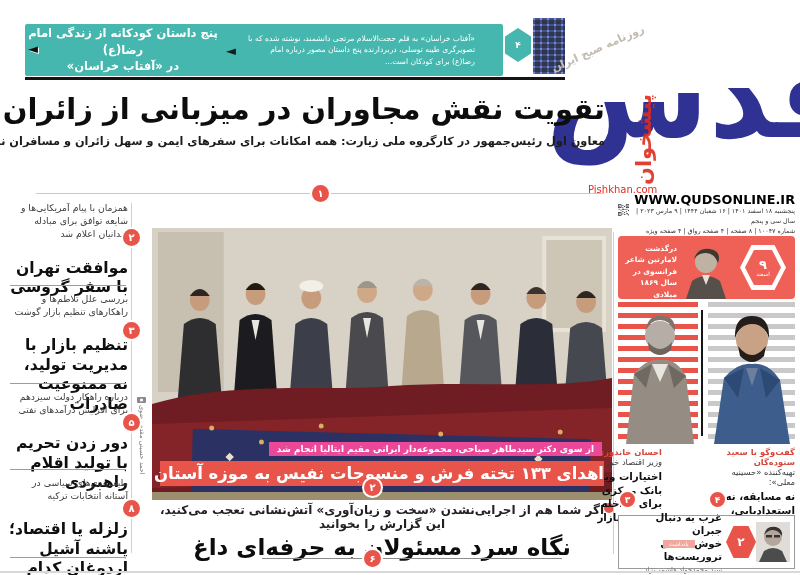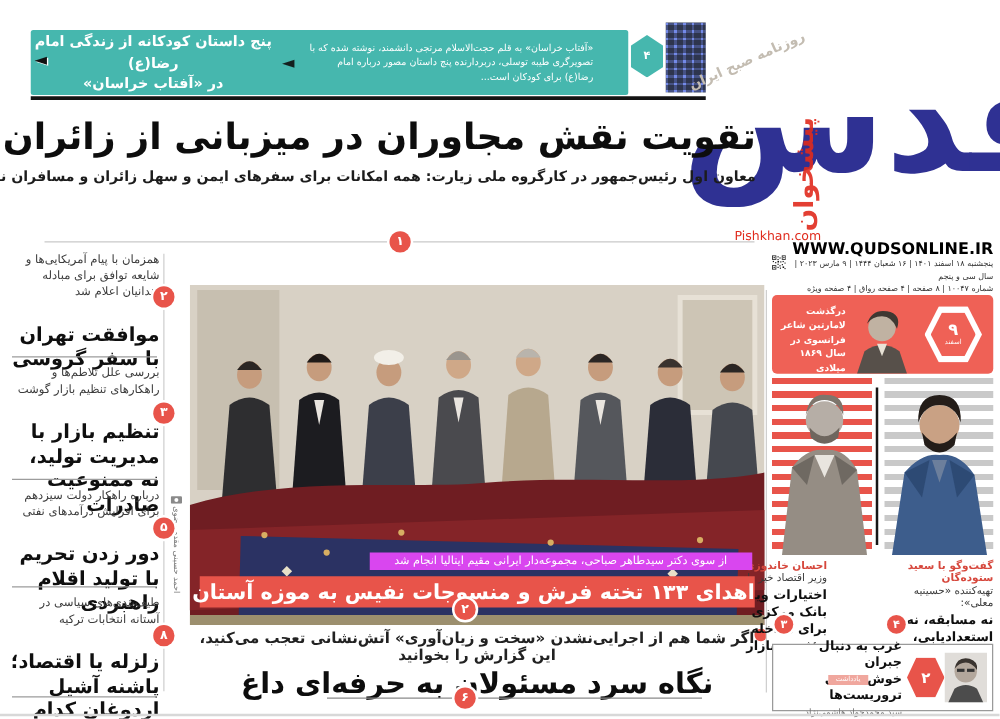--- a/index.html
+++ b/index.html
@@ -40,22 +40,22 @@
         left:632px;top:185px;}
   .wm-site{position:absolute;left:588px;top:184px;color:#e02b1d;font-size:10px;z-index:9;direction:ltr;}
   
   .lcol-item{position:absolute;left:6px;width:122px;text-align:right;}
   .lcol-kicker{font-size:9.3px;line-height:1.42;color:#3c3c3c;}
   .lcol-title{font-size:15.5px;line-height:1.26;font-weight:bold;color:#0f0f0f;margin-top:18px;}
   .lsep{position:absolute;left:10px;width:116px;height:1px;background:#9c9c9c;}
   .vline{position:absolute;width:1px;background:#cfcfcf;}
   
   .photo{position:absolute;left:152px;top:228px;width:460px;height:272px;overflow:hidden;}
-  .strap{position:absolute;right:10px;bottom:44px;background:#d946ef;color:#fff;font-size:9px;font-weight:normal;
-         padding:2px 20px;z-index:3;}
+  .strap{position:absolute;right:10px;bottom:44px;background:#ec4899;color:#fff;font-size:9px;font-weight:bold;
+         padding:2px 8px;z-index:3;}
   .photobar{position:absolute;left:8px;right:8px;bottom:14px;background:#e8544a;color:#fff;text-align:center;
             font-size:16.5px;font-weight:bold;padding:3px 0;white-space:nowrap;z-index:3;}
   .credit{position:absolute;left:137px;top:396px;height:90px;display:flex;flex-direction:column;align-items:center;
           color:#777;font-size:6.5px;}
   .credit .vtext{writing-mode:vertical-rl;margin-top:2px;}
   
   .bstory{position:absolute;left:152px;top:503px;width:460px;text-align:center;color:#111;}
   .b-kicker{font-size:12px;font-weight:bold;color:#222;}
   .b-headline{font-size:23px;font-weight:bold;margin-top:3px;white-space:nowrap;color:#0d0d0d;}
   .bullet{position:absolute;right:-2px;top:0;width:10px;height:10px;border-radius:50%;background:#e8544a;}

